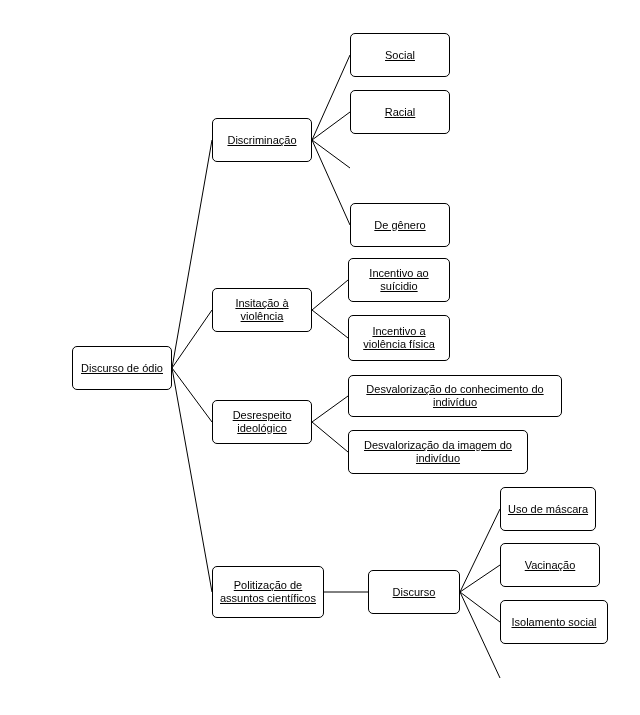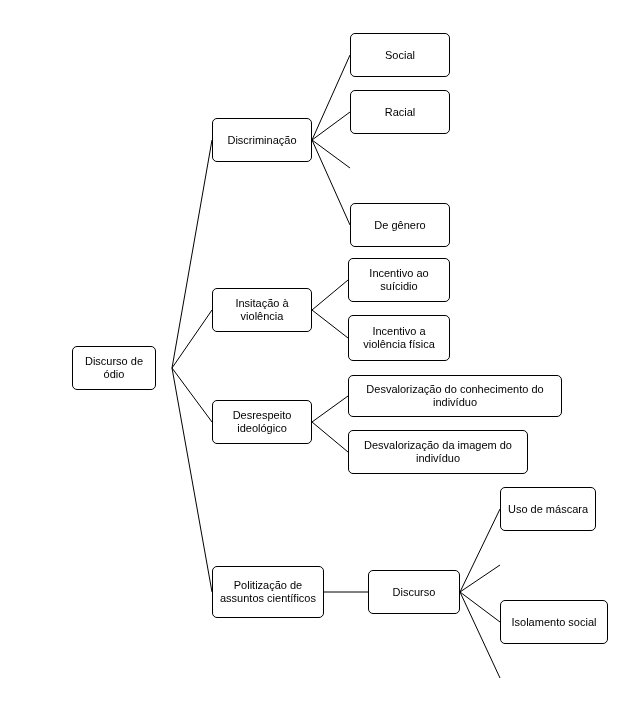--- a/index.html
+++ b/index.html
@@ -33,20 +33,21 @@
     align-items: center;
     justify-content: center;
     text-align: center;
     background: #ffffff;
     border: 1px solid #000000;
     border-radius: 5px;
     font-size: 11px;
     line-height: 13px;
     color: #000000;
     padding: 2px 4px;
+    text-decoration: underline;
   }
 </style>
 </head>
 <body>
 
 <div class="canvas">
 
   <svg class="edges" xmlns="http://www.w3.org/2000/svg">
 
     <line x1="172" y1="368" x2="212" y2="140"></line>
@@ -66,21 +67,21 @@
     <line x1="312" y1="422" x2="348" y2="452"></line>
 
     <line x1="324" y1="592" x2="368" y2="592"></line>
 
     <line x1="460" y1="592" x2="500" y2="509"></line>
     <line x1="460" y1="592" x2="500" y2="565"></line>
     <line x1="460" y1="592" x2="500" y2="622"></line>
     <line x1="460" y1="592" x2="500" y2="678"></line>
   </svg>
 
-  <div class="node" style="left:72px; top:346px; width:84px; height:44px">
+  <div class="node" style="left:72px; top:346px; width:100px; height:44px">
     <span>Discurso de ódio</span>
   </div>
 
   <div class="node" style="left:212px; top:118px; width:100px; height:44px">
     <span>Discriminação</span>
   </div>
   <div class="node" style="left:212px; top:288px; width:100px; height:44px">
     <span>Insitação à violência</span>
   </div>
   <div class="node" style="left:212px; top:400px; width:100px; height:44px">
@@ -114,17 +115,20 @@
     <span>Desvalorização da imagem do indivíduo</span>
   </div>
 
   <div class="node" style="left:368px; top:570px; width:92px; height:44px">
     <span>Discurso</span>
   </div>
 
   <div class="node" style="left:500px; top:487px; width:96px; height:44px">
     <span>Uso de máscara</span>
   </div>
+  <div class="node" style="left:500px; top:543px; width:100px; height:44px">
+    <span>Vacinação</span>
+  </div>
   <div class="node" style="left:500px; top:600px; width:108px; height:44px">
     <span>Isolamento social</span>
   </div>
 
 </div>
 
 </body></html>

